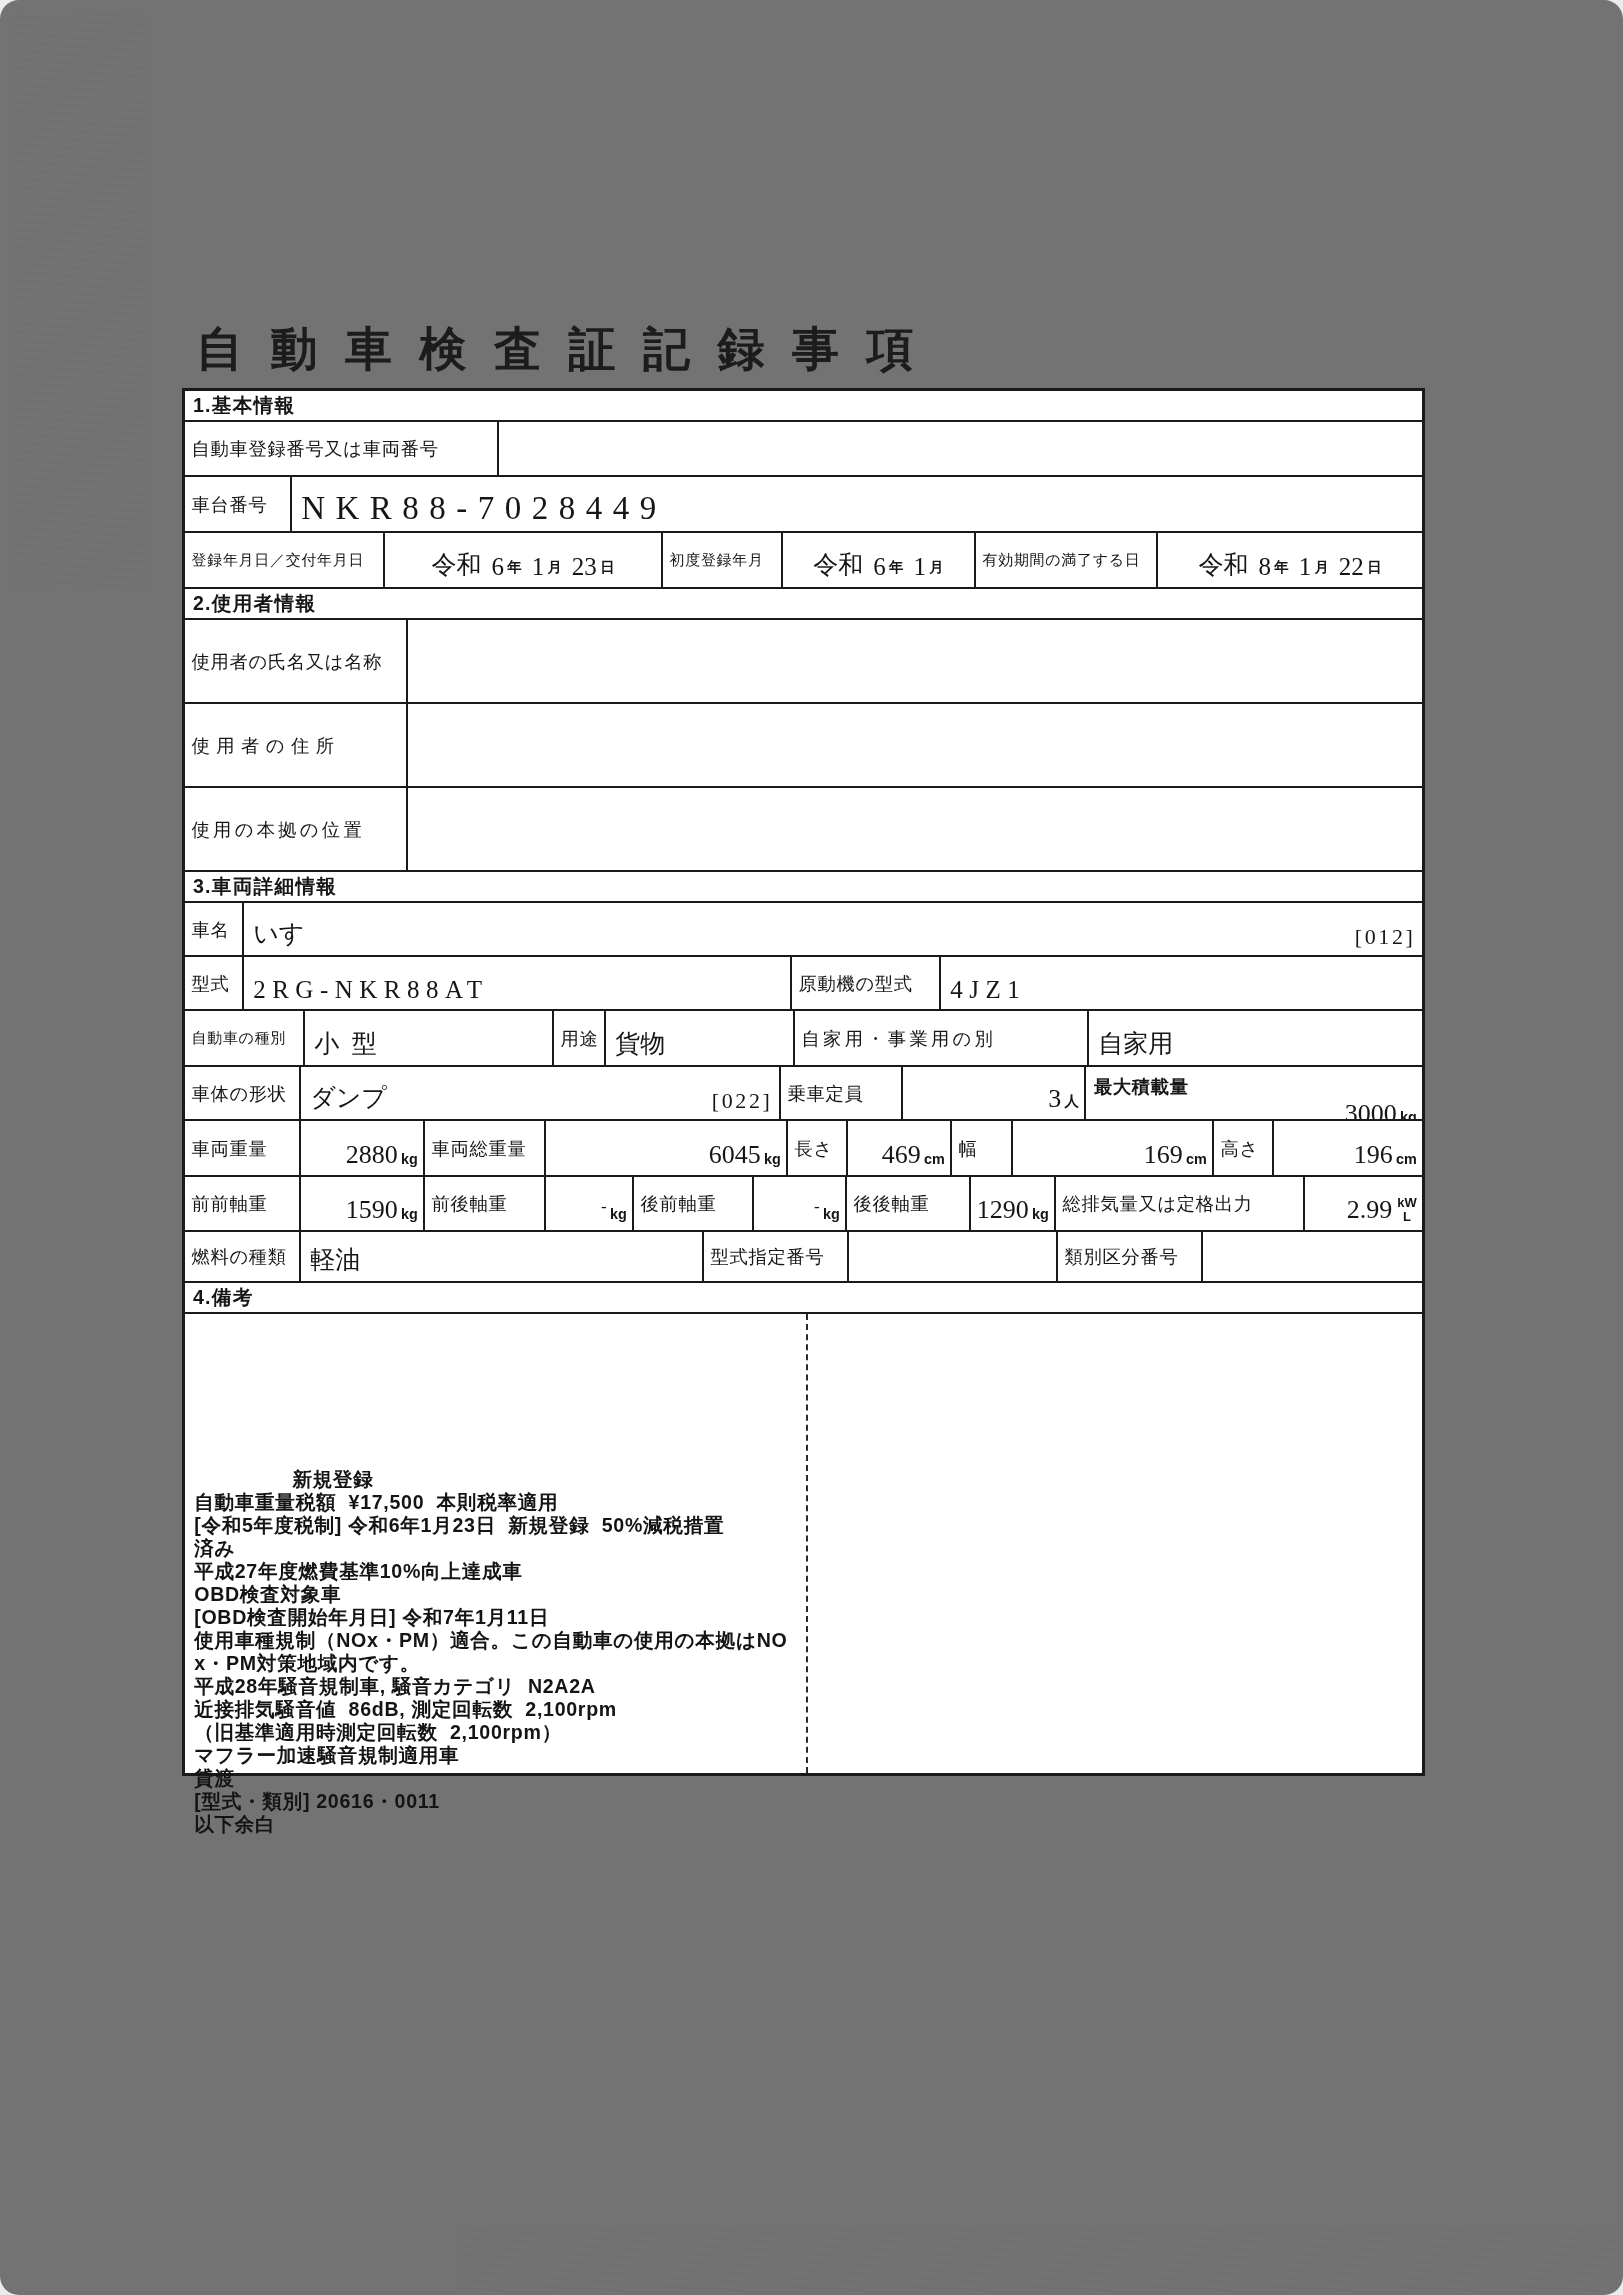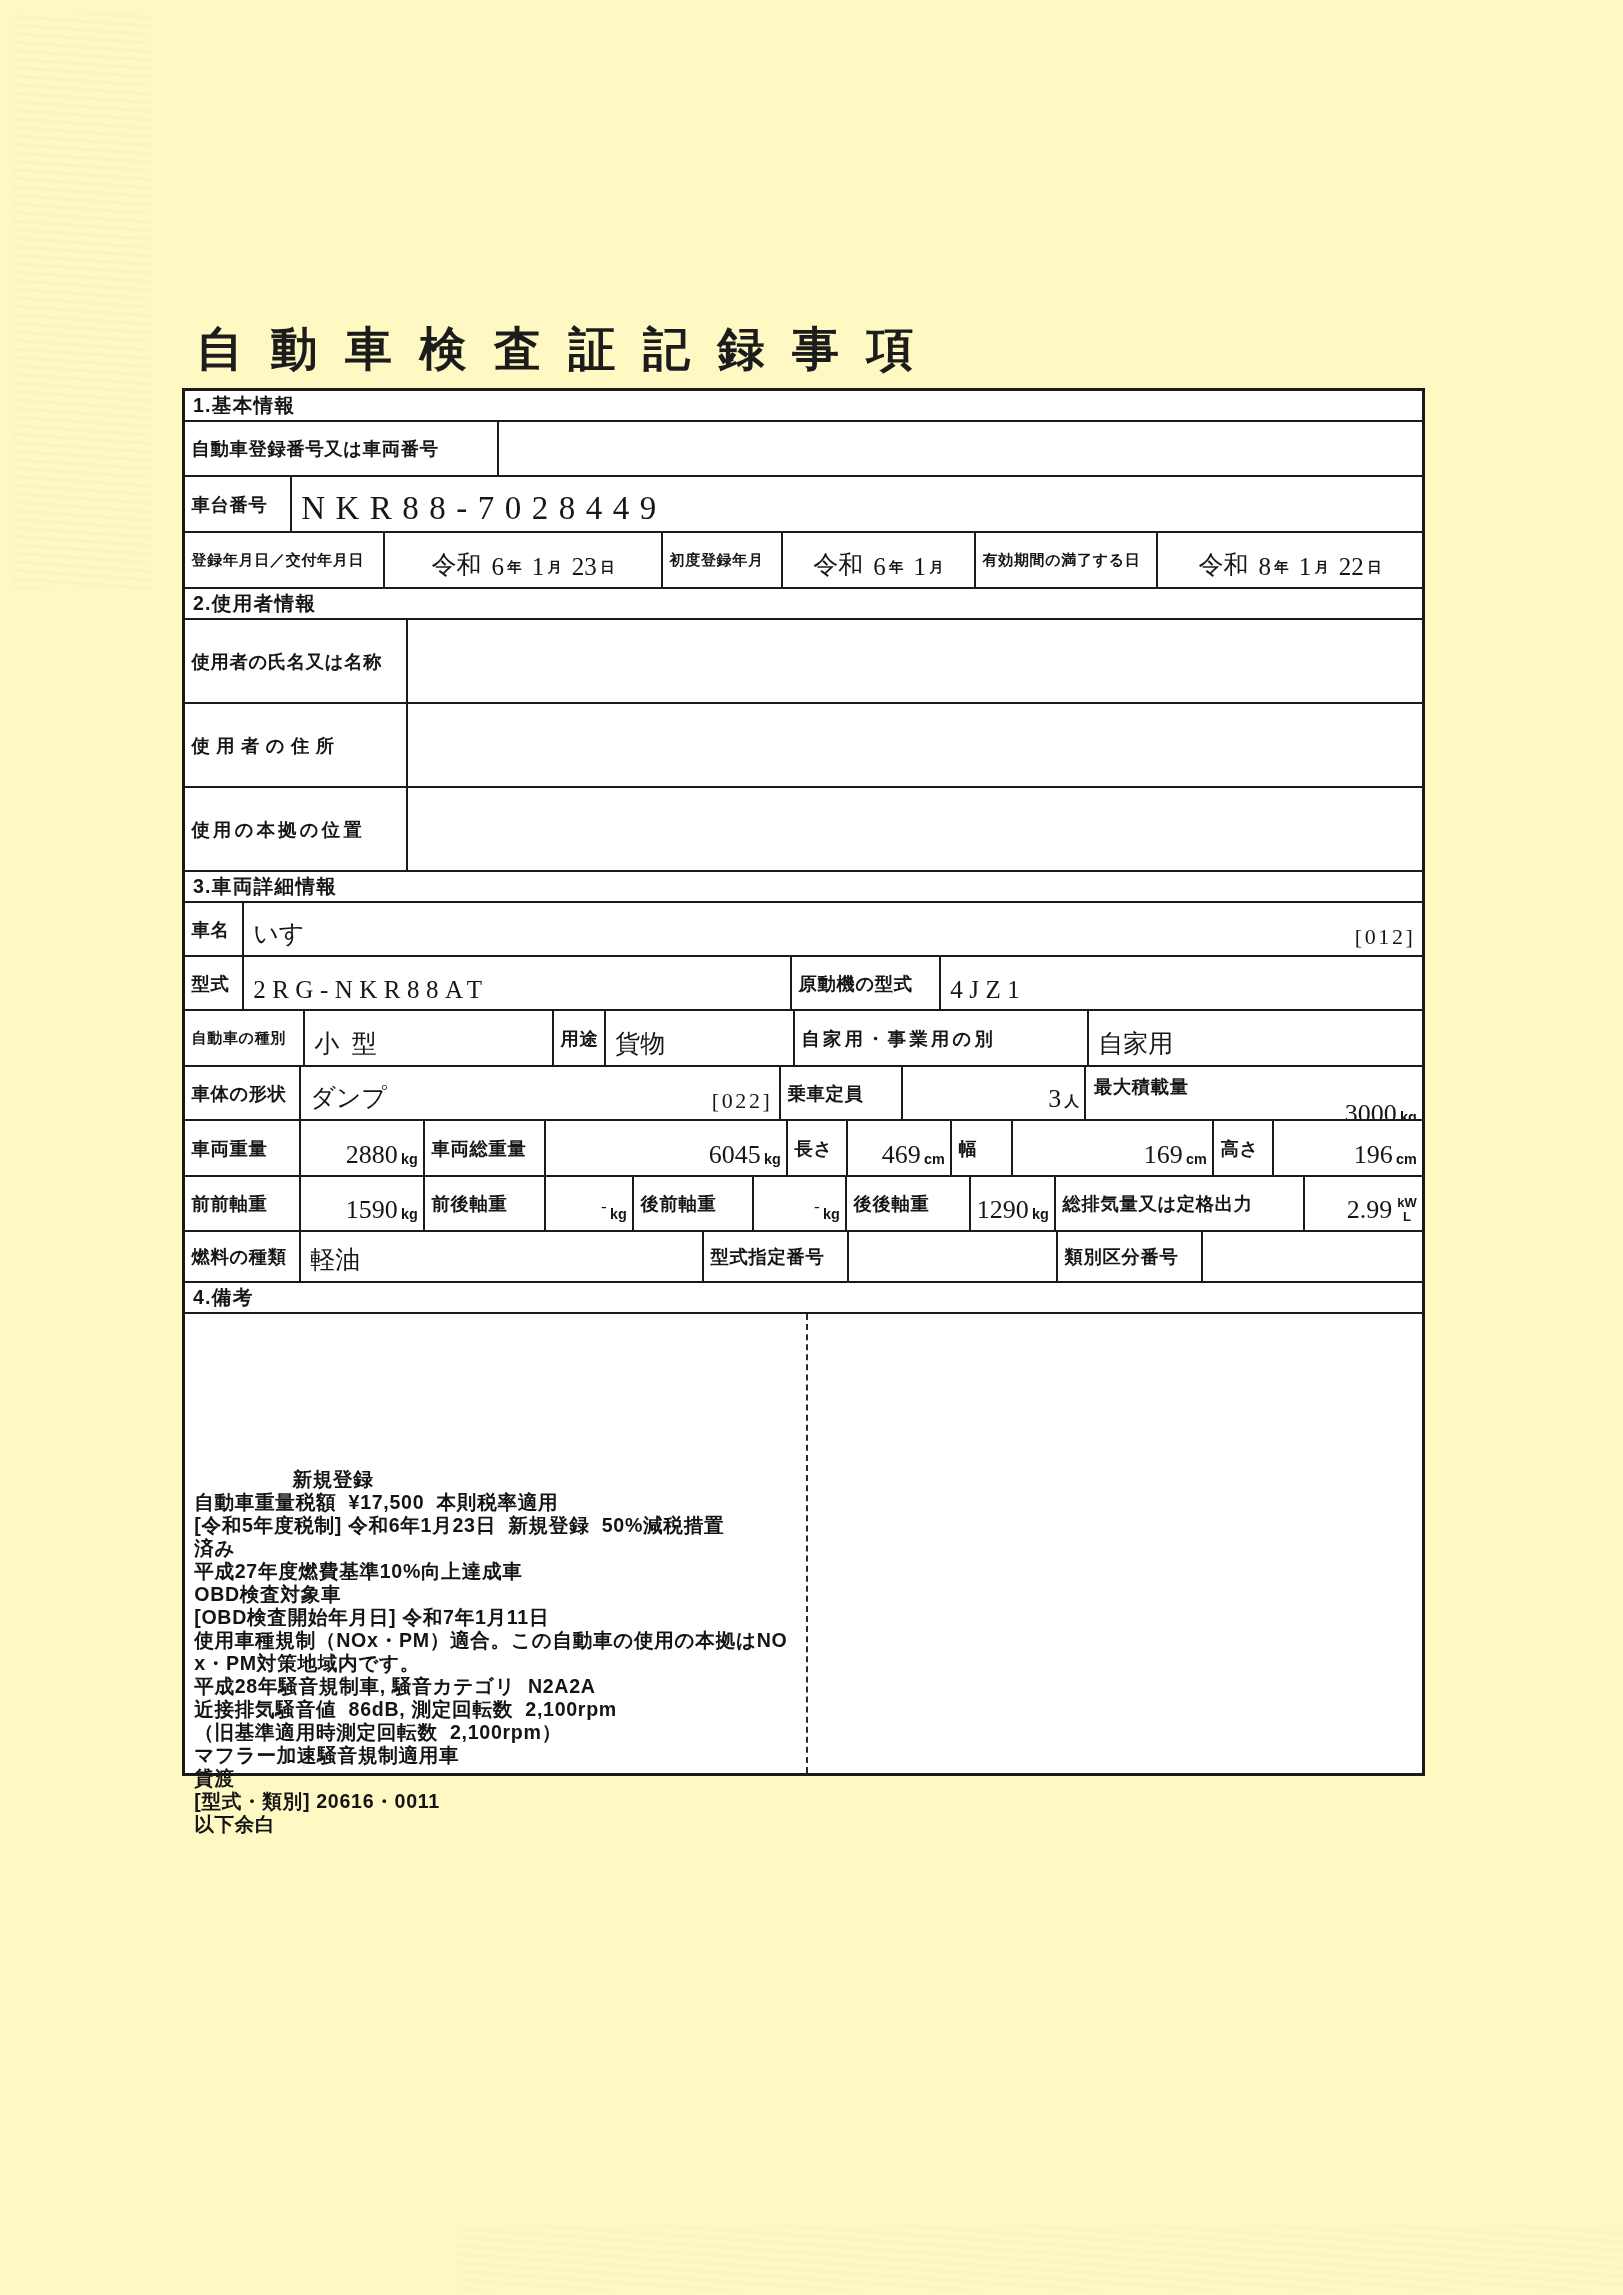--- a/index.html
+++ b/index.html
@@ -1,38 +1,38 @@
 <!DOCTYPE html>
 <html style="font-size:10.5px"><head>
 <meta charset="utf-8">
 <style>
   html,body{margin:0;padding:0;background:#ececec;}
-  .page{position:relative;width:1623px;height:2295px;background:#fef9c3;overflow:hidden;
-        font-family:"Liberation Sans","DejaVu Sans",sans-serif;color:#161616;}
+  .page{position:relative;width:1623px;height:2295px;background:#737373;overflow:hidden;
+        font-family:"Liberation Sans","DejaVu Sans",sans-serif;color:#161616;border-radius:19px;}
   .scan-noise{position:absolute;pointer-events:none;
         background:repeating-linear-gradient(4deg, rgba(0,0,0,0.028) 0 3.3px, rgba(0,0,0,0) 3.3px 8.5px);}
   .noise-tl{left:13px;top:13px;width:137px;height:576px;opacity:.55;}
   .noise-br{left:458px;top:2225px;width:1165px;height:65px;opacity:.5;}
 
   .doc-title{position:absolute;left:196px;top:318px;white-space:nowrap;
         font-family:"Liberation Serif","DejaVu Serif",serif;font-weight:700;
         font-size:47px;letter-spacing:27.5px;color:#1c1c1c;}
 
   .form{position:absolute;left:182px;top:388px;width:1237px;border:3.3px solid #1a1a1a;
         box-sizing:content-box;background:#fff;}
   .r{display:flex;box-sizing:border-box;border-bottom:2.6px solid #1a1a1a;}
   .r:last-child{border-bottom:none;}
   .c{box-sizing:border-box;border-right:2px solid #1a1a1a;position:relative;overflow:hidden;}
   .c:last-child{border-right:none;}
   .grow{flex:1 1 auto;}
 
   .sec{height:29px;display:flex;align-items:center;padding-left:7.9px;
         font-size:19.6px;font-weight:700;letter-spacing:1.3px;border-bottom:2.6px solid #1a1a1a;}
 
-  .lab{display:flex;align-items:center;padding-left:6.5px;font-weight:700;font-size:18.3px;letter-spacing:0.7px;}
+  .lab{display:flex;align-items:center;padding-left:6.5px;font-weight:400;font-size:18.3px;letter-spacing:0.7px;}
   .lab.small{font-size:15px;}
   .lab.sp{letter-spacing:6.5px;}
   .lab.sp2{letter-spacing:3.3px;}
   .val-bl{display:flex;align-items:flex-end;padding:0 6.5px 5.2px 9.2px;
         font-family:"Liberation Serif","DejaVu Serif",serif;font-size:25px;white-space:pre;}
   .val-between{justify-content:space-between;gap:36px;}
   .chassis{font-size:33px;letter-spacing:10.5px;padding-bottom:3.9px;font-family:Liberation Serif, serif;}
   .modelv{letter-spacing:6.5px;}
   .code{font-size:22px;letter-spacing:2.6px;}
 

